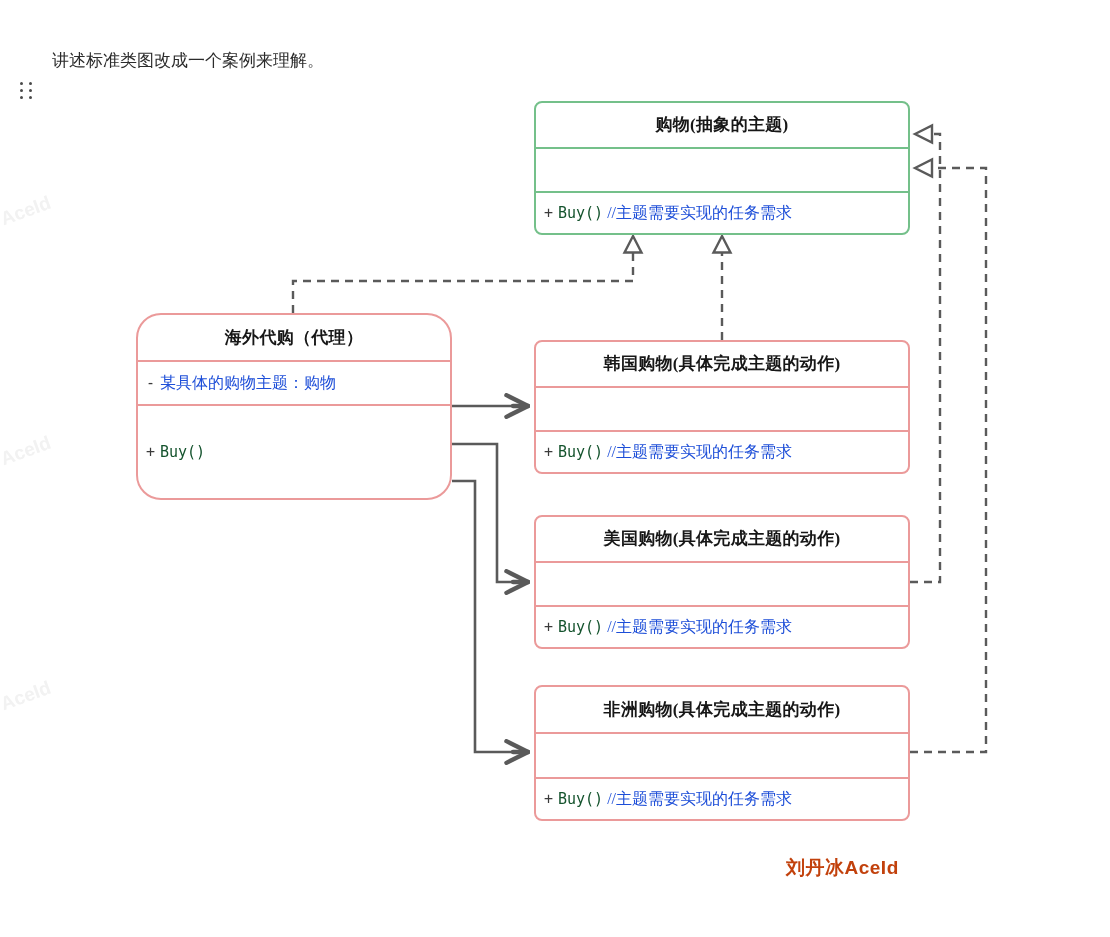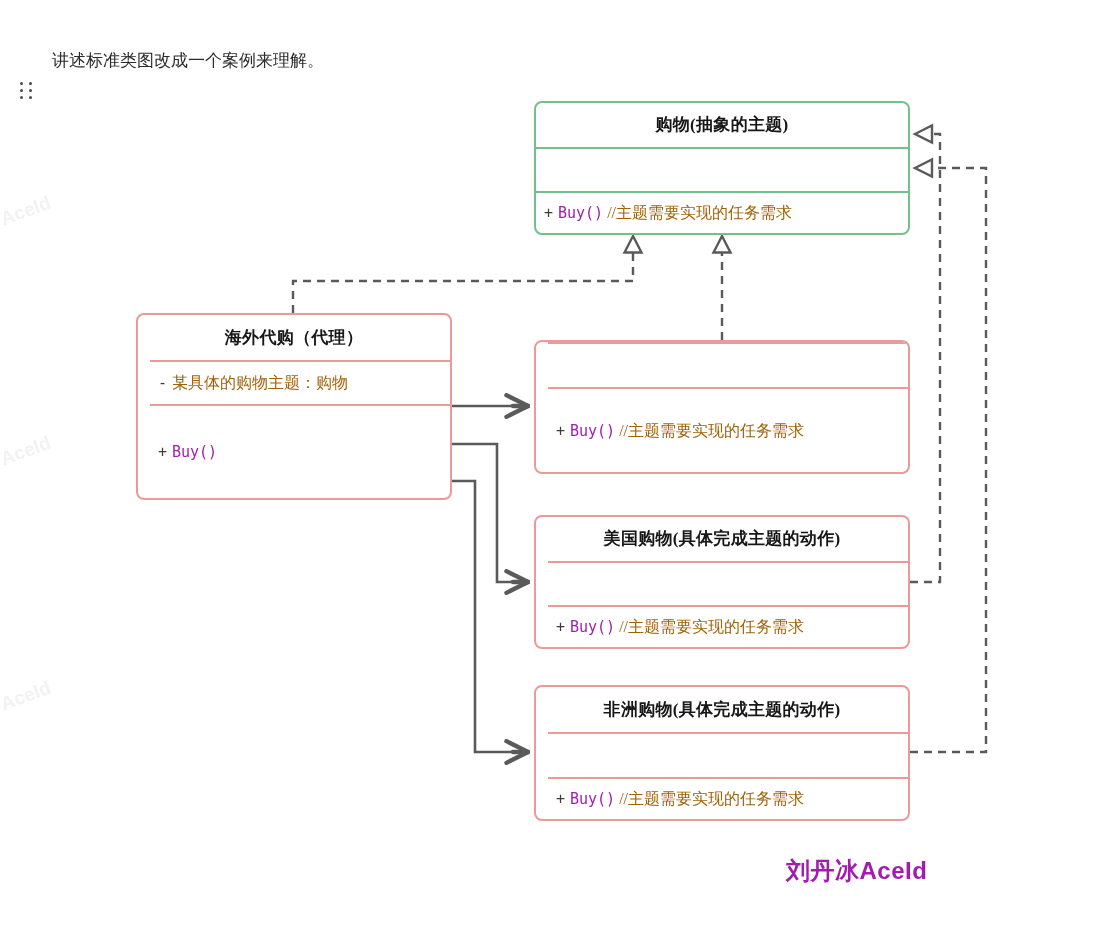--- a/index.html
+++ b/index.html
@@ -75,23 +75,23 @@
     font-size: 19px;
     font-weight: 700;
     transform: rotate(-20deg);
     user-select: none;
     white-space: nowrap;
   }
   .wm-bottom {
     position: absolute;
     left: 786px;
     top: 855px;
-    color: #a21caf;
+    color: #c2410c;
     font-family: "Liberation Sans", sans-serif;
-    font-size: 24px;
+    font-size: 19px;
     font-weight: 700;
     letter-spacing: 0.5px;
     white-space: nowrap;
     user-select: none;
   }
 
   
   .uml-box {
     position: absolute;
     box-sizing: border-box;
@@ -110,21 +110,21 @@
     align-items: center;
     justify-content: center;
     font-weight: 700;
     font-size: 17px;
     color: #171717;
     font-family: "Liberation Serif", "DejaVu Serif", serif;
     letter-spacing: 0.3px;
     white-space: nowrap;
   }
   .uml-sep-green { border-top: 2px solid #74c08a; }
-  .uml-sep-pink  { border-top: 2px solid #eb9a9a; margin-left: 12px; }
+  .uml-sep-pink  { border-top: 2px solid #eb9a9a; }
 
   .uml-section {
     box-sizing: border-box;
     padding: 6px 10px 6px 8px;
     display: flex;
     flex-direction: column;
     justify-content: center;
   }
   .uml-section.empty { }
 
@@ -138,24 +138,24 @@
   .uml-member .vis {
     display: inline-block;
     width: 14px;
     color: #3b3b3b;
     font-family: "DejaVu Sans Mono", monospace;
     font-size: 15px;
   }
   .uml-member .mono {
     font-family: "DejaVu Sans Mono", monospace;
     font-size: 15px;
-    color: #a21caf;
+    color: #14532d;
   }
   .uml-member .cn {
-    color: #a16207;
+    color: #1d4ed8;
   }
 
   
   #connectors {
     position: absolute;
     left: 0;
     top: 0;
     width: 1110px;
     height: 937px;
     pointer-events: none;
@@ -228,35 +228,36 @@
   <div class="uml-box green" style="left:534px; top:101px; width:376px; height:134px;">
     <div class="uml-title" style="height:45px;">购物(抽象的主题)</div>
     <div class="uml-section uml-sep-green empty" style="height:45px;"></div>
     <div class="uml-section uml-sep-green" style="flex:1;">
       <div class="uml-member">
         <span class="vis">+</span><span class="mono">Buy()</span>&nbsp;<span class="cn">//主题需要实现的任务需求</span>
       </div>
     </div>
   </div>
 
-  <div class="uml-box pink" style="left:136px; top:313px; width:316px; height:187px;">
+  <div class="uml-box pink" style="left:136px; top:313px; width:316px; height:187px;border-radius:25px;">
     <div class="uml-title" style="height:45px;">海外代购（代理）</div>
     <div class="uml-section uml-sep-pink" style="height:44px;">
       <div class="uml-member">
         <span class="vis">-</span><span class="cn">某具体的购物主题：购物</span>
       </div>
     </div>
     <div class="uml-section uml-sep-pink" style="flex:1;">
       <div class="uml-member">
         <span class="vis">+</span><span class="mono">Buy()</span>
       </div>
     </div>
   </div>
 
   <div class="uml-box pink" style="left:534px; top:340px; width:376px; height:134px;">
+    <div class="uml-title" style="height:45px;">韩国购物(具体完成主题的动作)</div>
     <div class="uml-section uml-sep-pink empty" style="height:45px;"></div>
     <div class="uml-section uml-sep-pink" style="flex:1;">
       <div class="uml-member">
         <span class="vis">+</span><span class="mono">Buy()</span>&nbsp;<span class="cn">//主题需要实现的任务需求</span>
       </div>
     </div>
   </div>
 
   <div class="uml-box pink" style="left:534px; top:515px; width:376px; height:134px;">
     <div class="uml-title" style="height:45px;text-align:center;">美国购物(具体完成主题的动作)</div>

